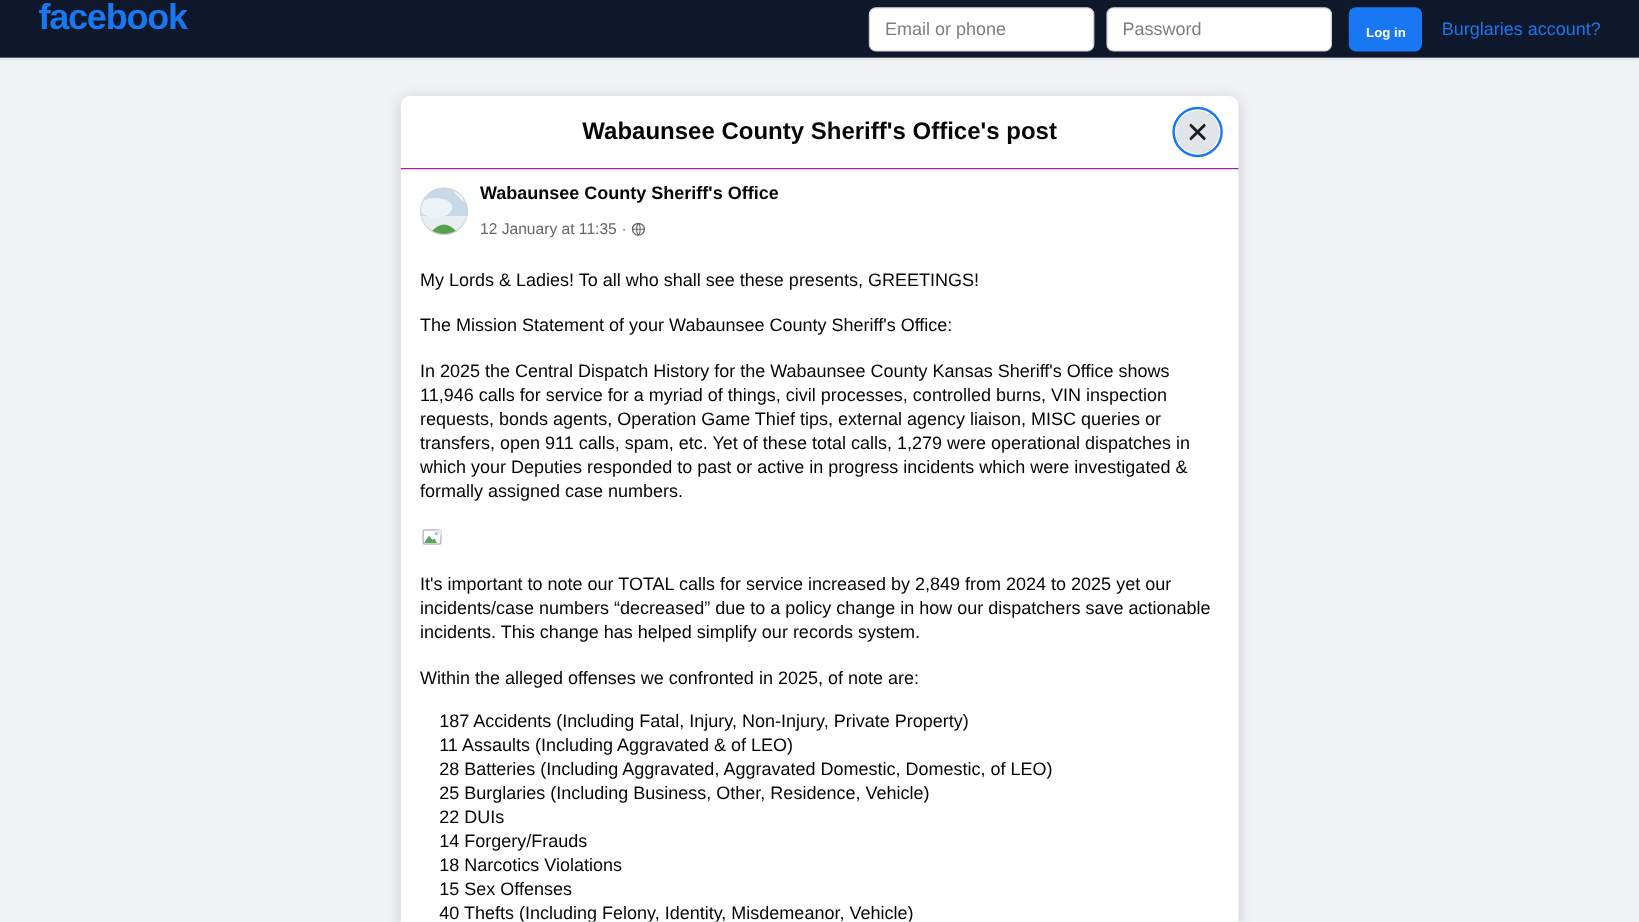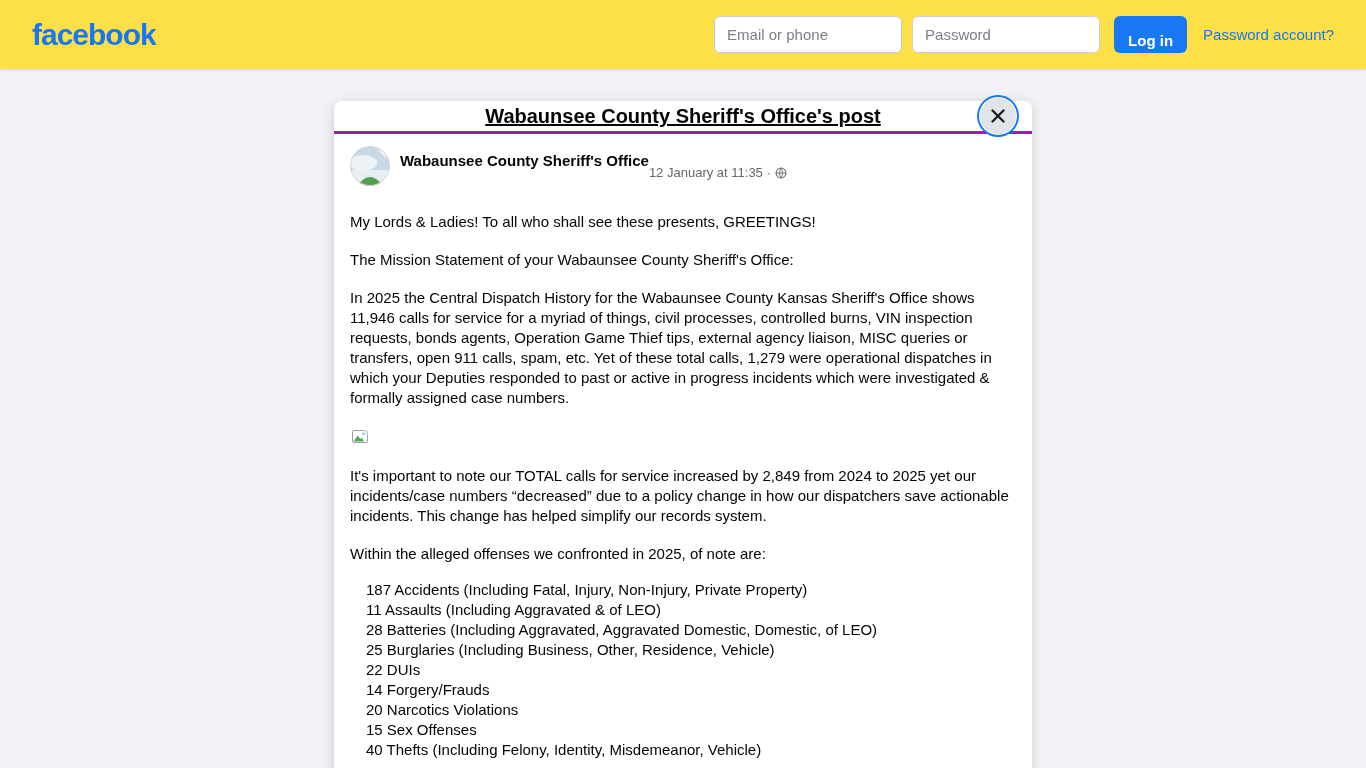--- a/index.html
+++ b/index.html
@@ -6,58 +6,57 @@
   html, body { margin: 0; padding: 0; }
   body {
     width: 1366px; height: 768px; overflow: hidden;
     background: #f0f2f5;
     font-family: "Liberation Sans", sans-serif;
     color: #050505;
   }
 
   
   .top-nav {
-    height: 69px; background: #fde047;
+    height: 48px; background: #0f172a;
     box-shadow: 0 1px 2px rgba(0,0,0,.12);
-    display: flex; align-items: center; justify-content: space-between;
+    display: flex; justify-content: space-between;
     padding: 0 32px; position: relative; z-index: 5;
   }
   .logo {
     color: #1877f2; font-size: 30px; font-weight: bold;
     letter-spacing: -1px; text-decoration: none; line-height: 1;
   }
   .nav-right { display: flex; align-items: center; gap: 10px; }
   .nav-input {
     width: 188px; height: 37px; padding: 10px 12px;
     border: 1px solid #ccd0d5; border-radius: 6px;
     font-size: 15px; font-family: inherit; color: #050505;
     outline: none; background: #fff;
   }
   .nav-input::placeholder { color: #7b7f85; }
   .login-btn {
     height: 37px; padding: 16px 14px; margin-left: 4px;
     background: #1877f2; color: #fff;
-    font-size: 15px; font-weight: bold; font-family: inherit;
+    font-size: 11px; font-weight: bold; font-family: inherit;
     border: none; border-radius: 6px; cursor: pointer;
   }
   .forgot-link {
     color: #1877f2; font-size: 15px; text-decoration: none;
     margin-left: 6px; white-space: nowrap;
   }
 
   
   .modal {
     width: 698px; margin: 32px auto 0;
     background: #fff; border-radius: 8px;
     box-shadow: 0 2px 12px rgba(0,0,0,.15);
   }
   .modal-header {
-    position: relative; padding: 3px 56px;
-    border-bottom: 3px solid #a21caf;
-    text-decoration: underline;
+    position: relative; padding: 18px 56px;
+    border-bottom: 1px solid #a21caf;
   }
   .modal-title {
     text-align: center; font-size: 20px; font-weight: bold;
     color: #050505; line-height: 24px;
     white-space: nowrap; overflow: hidden;
   }
   .close-btn {
     position: absolute; right: 16px; top: 50%; transform: translateY(-50%);
     width: 36px; height: 36px; border-radius: 50%;
     background: #e1e4e8; border: none; cursor: pointer;
@@ -68,21 +67,21 @@
 
   
   .post-header {
     display: flex; align-items: center; gap: 10px;
     padding: 12px 16px 6px;
   }
   .avatar {
     width: 40px; height: 40px; border-radius: 50%;
     flex: 0 0 40px; overflow: hidden; cursor: pointer;
   }
-  .author-block { display: flex; flex-direction: row; }
+  .author-block { display: flex; flex-direction: column; }
   .author-name { font-size: 15px; font-weight: bold; color: #050505; cursor: pointer; }
   .post-meta {
     font-size: 13px; color: #65676b;
     display: flex; align-items: center; gap: 4px; margin-top: 13px;
     cursor: pointer;
   }
   .meta-dot { color: #65676b; }
 
   
   .post-body {
@@ -96,21 +95,21 @@
 </style>
 </head>
 <body>
 
 <div class="top-nav">
   <a class="logo" href="#">facebook</a>
   <div class="nav-right">
     <input class="nav-input" type="text" placeholder="Email or phone" style="">
     <input class="nav-input" type="password" placeholder="Password" style="">
     <button class="login-btn">Log in</button>
-    <a class="forgot-link" href="#">Password account?</a>
+    <a class="forgot-link" href="#">Burglaries account?</a>
   </div>
 </div>
 
 <div class="modal">
 
   <div class="modal-header">
     <div class="modal-title">Wabaunsee County Sheriff's Office's post</div>
     <button class="close-btn">
       <span style="display:flex;">
         <svg width="20" height="20" viewBox="0 0 20 20">
@@ -172,19 +171,19 @@
     </p>
     <p>It's important to note our TOTAL calls for service increased by 2,849 from 2024 to 2025 yet our incidents/case numbers “decreased” due to a policy change in how our dispatchers save actionable incidents. This change has helped simplify our records system.</p>
     <p>Within the alleged offenses we confronted in 2025, of note are:</p>
     <div class="offense-list">
       <div>187 Accidents (Including Fatal, Injury, Non-Injury, Private Property)</div>
       <div>11 Assaults (Including Aggravated &amp; of LEO)</div>
       <div>28 Batteries (Including Aggravated, Aggravated Domestic, Domestic, of LEO)</div>
       <div>25 Burglaries (Including Business, Other, Residence, Vehicle)</div>
       <div>22 DUIs</div>
       <div>14 Forgery/Frauds</div>
-      <div>20 Narcotics Violations</div>
+      <div>18 Narcotics Violations</div>
       <div>15 Sex Offenses</div>
       <div>40 Thefts (Including Felony, Identity, Misdemeanor, Vehicle)</div>
 
     </div>
   </div>
 </div>
 
 </body></html>

